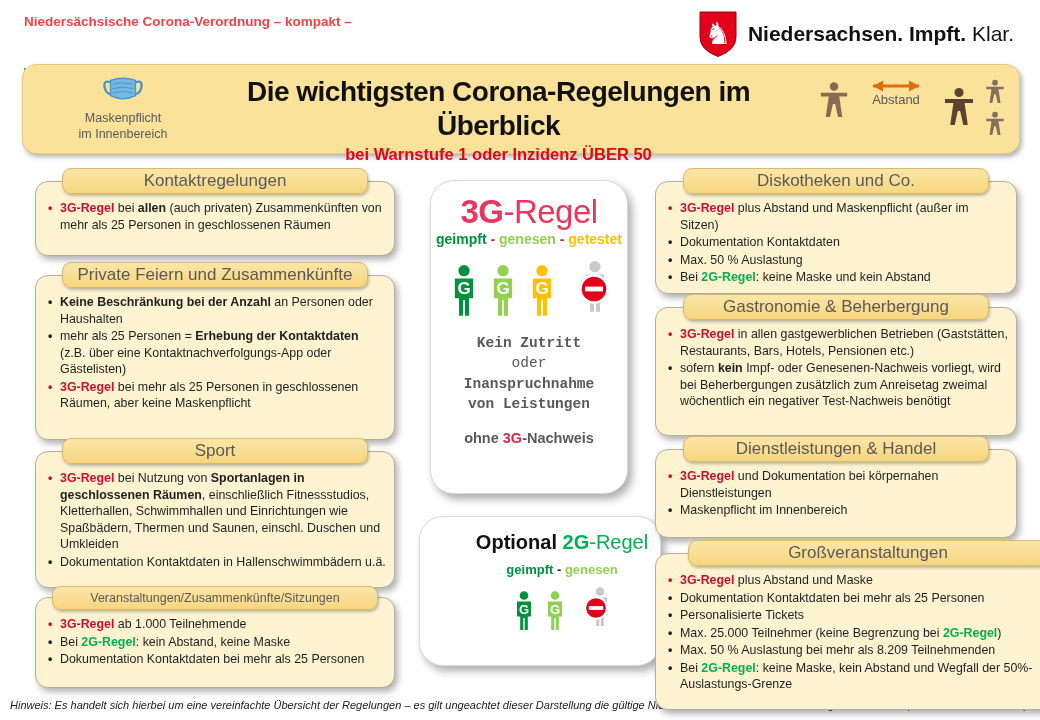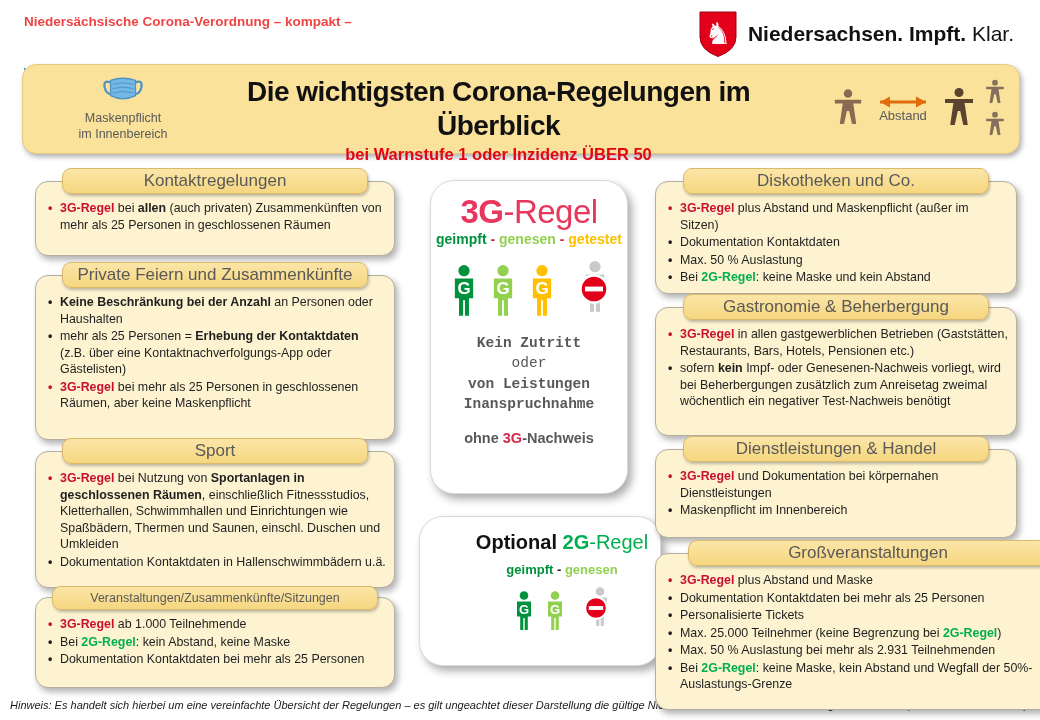--- a/index.html
+++ b/index.html
@@ -15,21 +15,21 @@
   .logo-text .lb{font-weight:bold;}
 
   
   .banner{position:absolute;top:64px;left:22px;width:996px;height:88px;background:#FAE29B;
           border:1px solid #E3CC82;border-radius:14px;box-shadow:2px 3px 5px rgba(0,0,0,.3);}
   .mask-block{position:absolute;left:30px;top:8px;width:140px;text-align:center;}
   .mask-caption{font-size:12.5px;color:#595959;line-height:1.25;margin-top:2px;}
   .banner-titles{position:absolute;left:170px;right:215px;top:10px;text-align:center;}
   .banner-title{font-size:28px;font-weight:bold;color:#111;letter-spacing:-0.5px;line-height:1.2;}
   .banner-sub{font-size:16.5px;font-weight:bold;color:#E30613;margin-top:3px;}
-  .distance-block{position:absolute;right:14px;top:14px;display:flex;align-items:center;gap:7px;}
+  .distance-block{position:absolute;right:14px;top:14px;display:flex;gap:14px;}
   .arrow-col{display:flex;flex-direction:column;align-items:center;}
   .distance-label{font-size:13px;color:#595959;margin-top:-1px;}
   .group-icon{position:relative;width:62px;height:60px;}
   .group-icon .big{position:absolute;left:0;top:4px;}
   .group-icon .small-top{position:absolute;right:0;top:0;}
   .group-icon .small-bottom{position:absolute;right:0;bottom:0;}
 
   
   .card{position:absolute;}
   .tab{position:relative;z-index:2;margin:0 auto -13px auto;width:82%;
@@ -212,22 +212,22 @@
         </svg>
         <svg class="noentry" width="30" height="30" viewBox="0 0 20 20">
           <circle cx="10" cy="10" r="9" fill="#E2001A" stroke="#ffffff" stroke-width="1.6"></circle>
           <rect x="4" y="8.4" width="12" height="3.2" fill="#ffffff"></rect>
         </svg>
       </div>
     </div>
     <div class="msg">
       <div>Kein Zutritt</div>
       <div class="plain">oder</div>
+      <div>Inanspruchnahme</div>
       <div>von Leistungen</div>
-      <div>Inanspruchnahme</div>
     </div>
     <div class="msg-foot"><span class="b">ohne </span><span class="r2">3G</span><span class="b">-Nachweis</span></div>
   </div>
 
   <div class="white-box" style="top:516px;left:419px;width:196px;height:148px;padding-left:44px;">
     <div class="g2-title"><span class="black">Optional </span><span class="strong">2G</span><span>-Regel</span></div>
     <div class="g2-legend"><span class="dg">geimpft</span><span class="dk"> - </span><span class="lg">genesen</span></div>
     <div class="fig-row" style="margin-top:8px;">
       <svg width="26" height="44" viewBox="0 0 26 40">
         <circle cx="13" cy="4.5" r="4.3" fill="#00913C"></circle>
@@ -285,21 +285,21 @@
   </section>
 
   <section class="card" style="top:540px;left:655px;width:426px;">
     <div class="tab">Großveranstaltungen</div>
     <div class="box" style="min-height:132px;">
       <ul class="bullets">
           <li class="bullet red"><span class="r">3G-Regel</span><span> plus Abstand und Maske</span></li>
           <li class="bullet dark"><span>Dokumentation Kontaktdaten bei mehr als 25 Personen</span></li>
           <li class="bullet dark"><span>Personalisierte Tickets</span></li>
           <li class="bullet dark"><span>Max. 25.000 Teilnehmer (keine Begrenzung bei </span><span class="g">2G-Regel</span><span>)</span></li>
-          <li class="bullet dark"><span>Max. 50 % Auslastung bei mehr als 2.931 Teilnehmenden</span></li>
+          <li class="bullet dark"><span>Max. 50 % Auslastung bei mehr als 8.209 Teilnehmenden</span></li>
           <li class="bullet dark"><span>Bei </span><span class="g">2G-Regel</span><span>: keine Maske, kein Abstand und Wegfall der 50%-Auslastungs-Grenze</span></li>
         </ul>
     </div>
   </section>
 
   <div class="footer">
     <div class="note">Hinweis: Es handelt sich hierbei um eine vereinfachte Übersicht der Regelungen – es gilt ungeachtet dieser Darstellung die gültige Niedersächsische Corona-Verordnung</div>
     <div class="stand">(Stand: 8. Oktober 2021)</div>
   </div>
 

